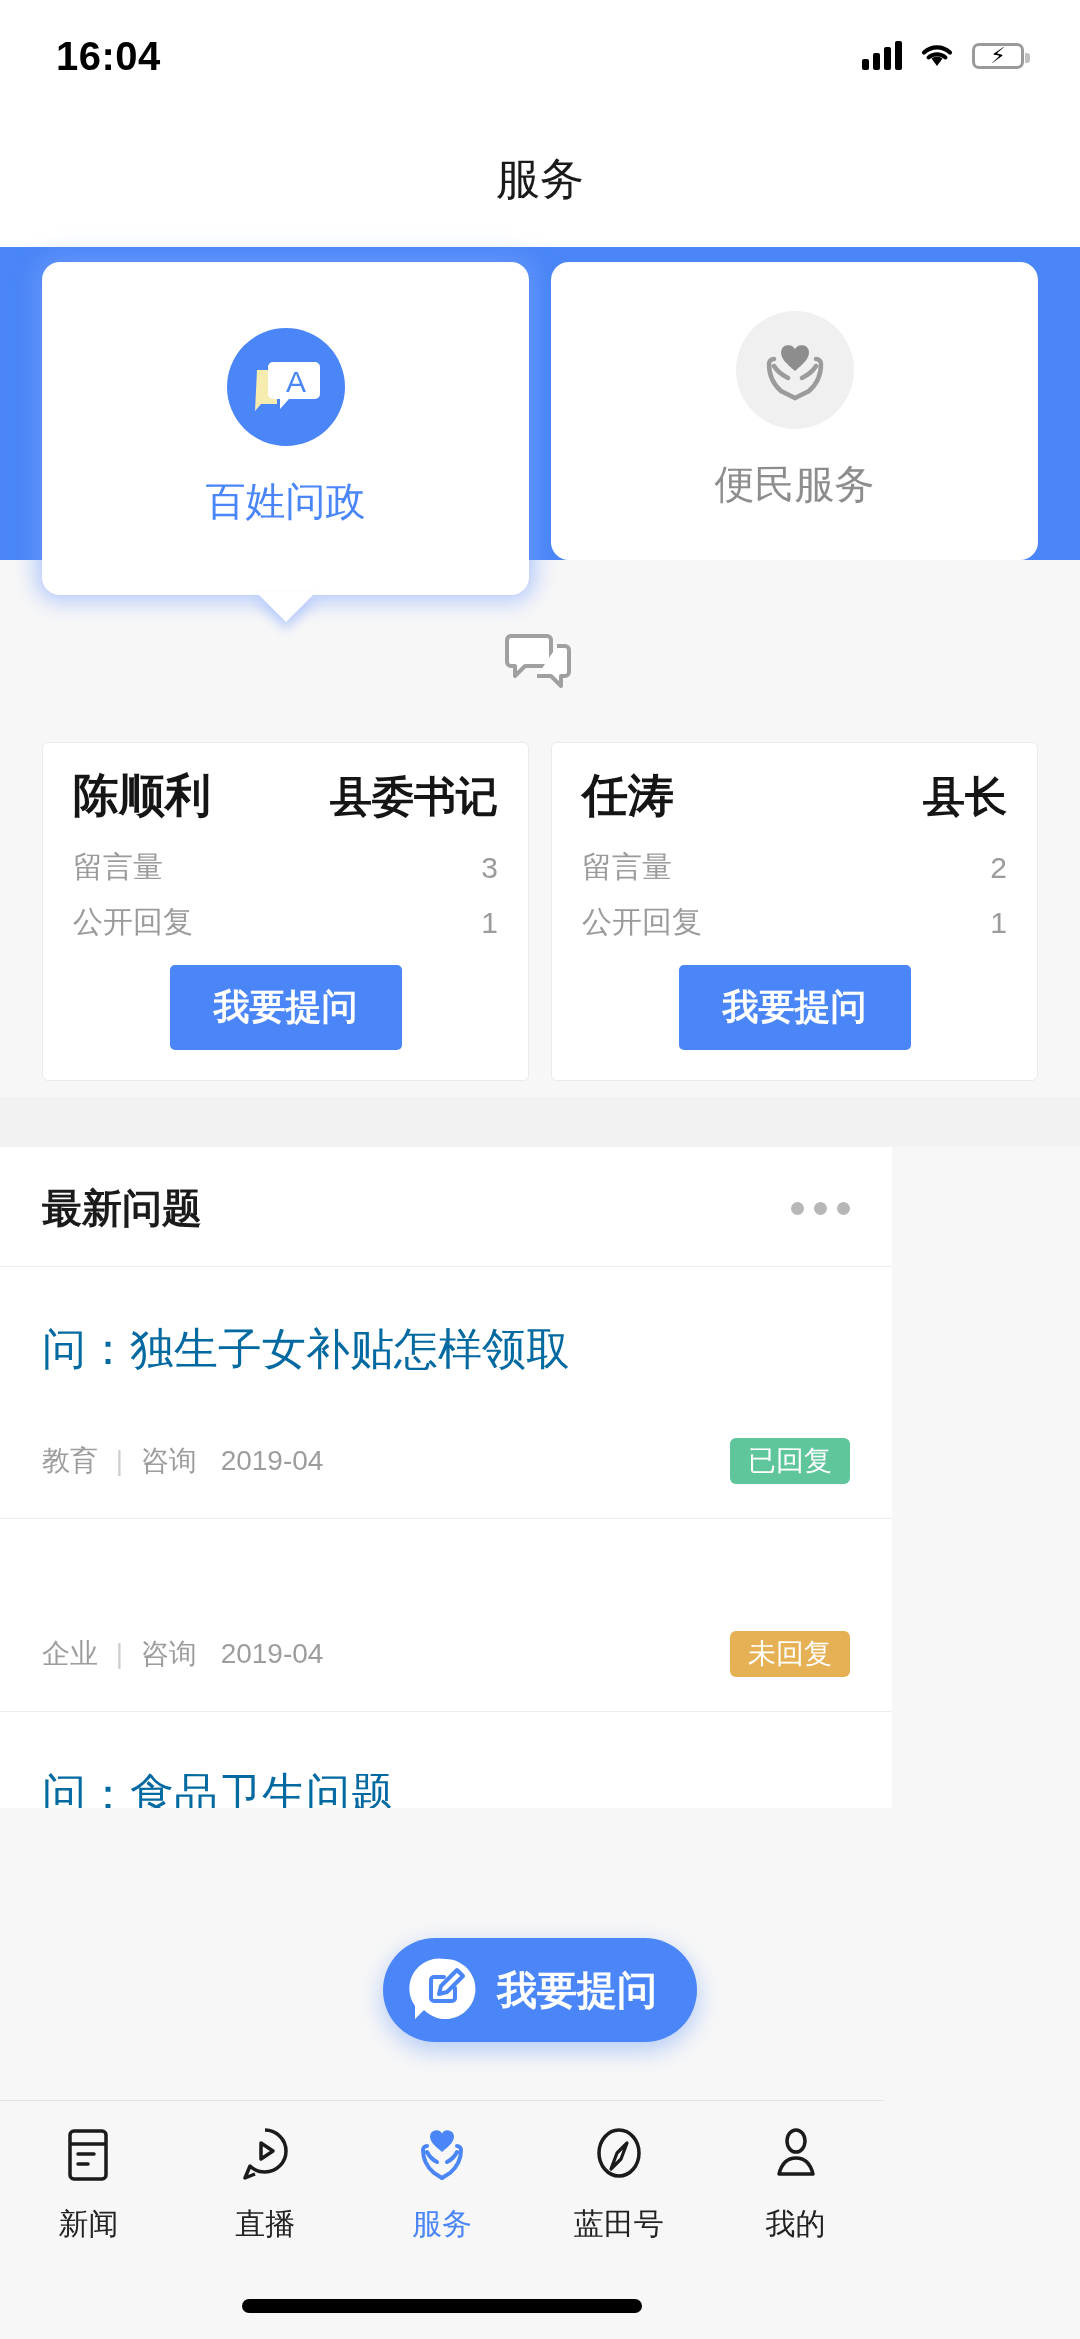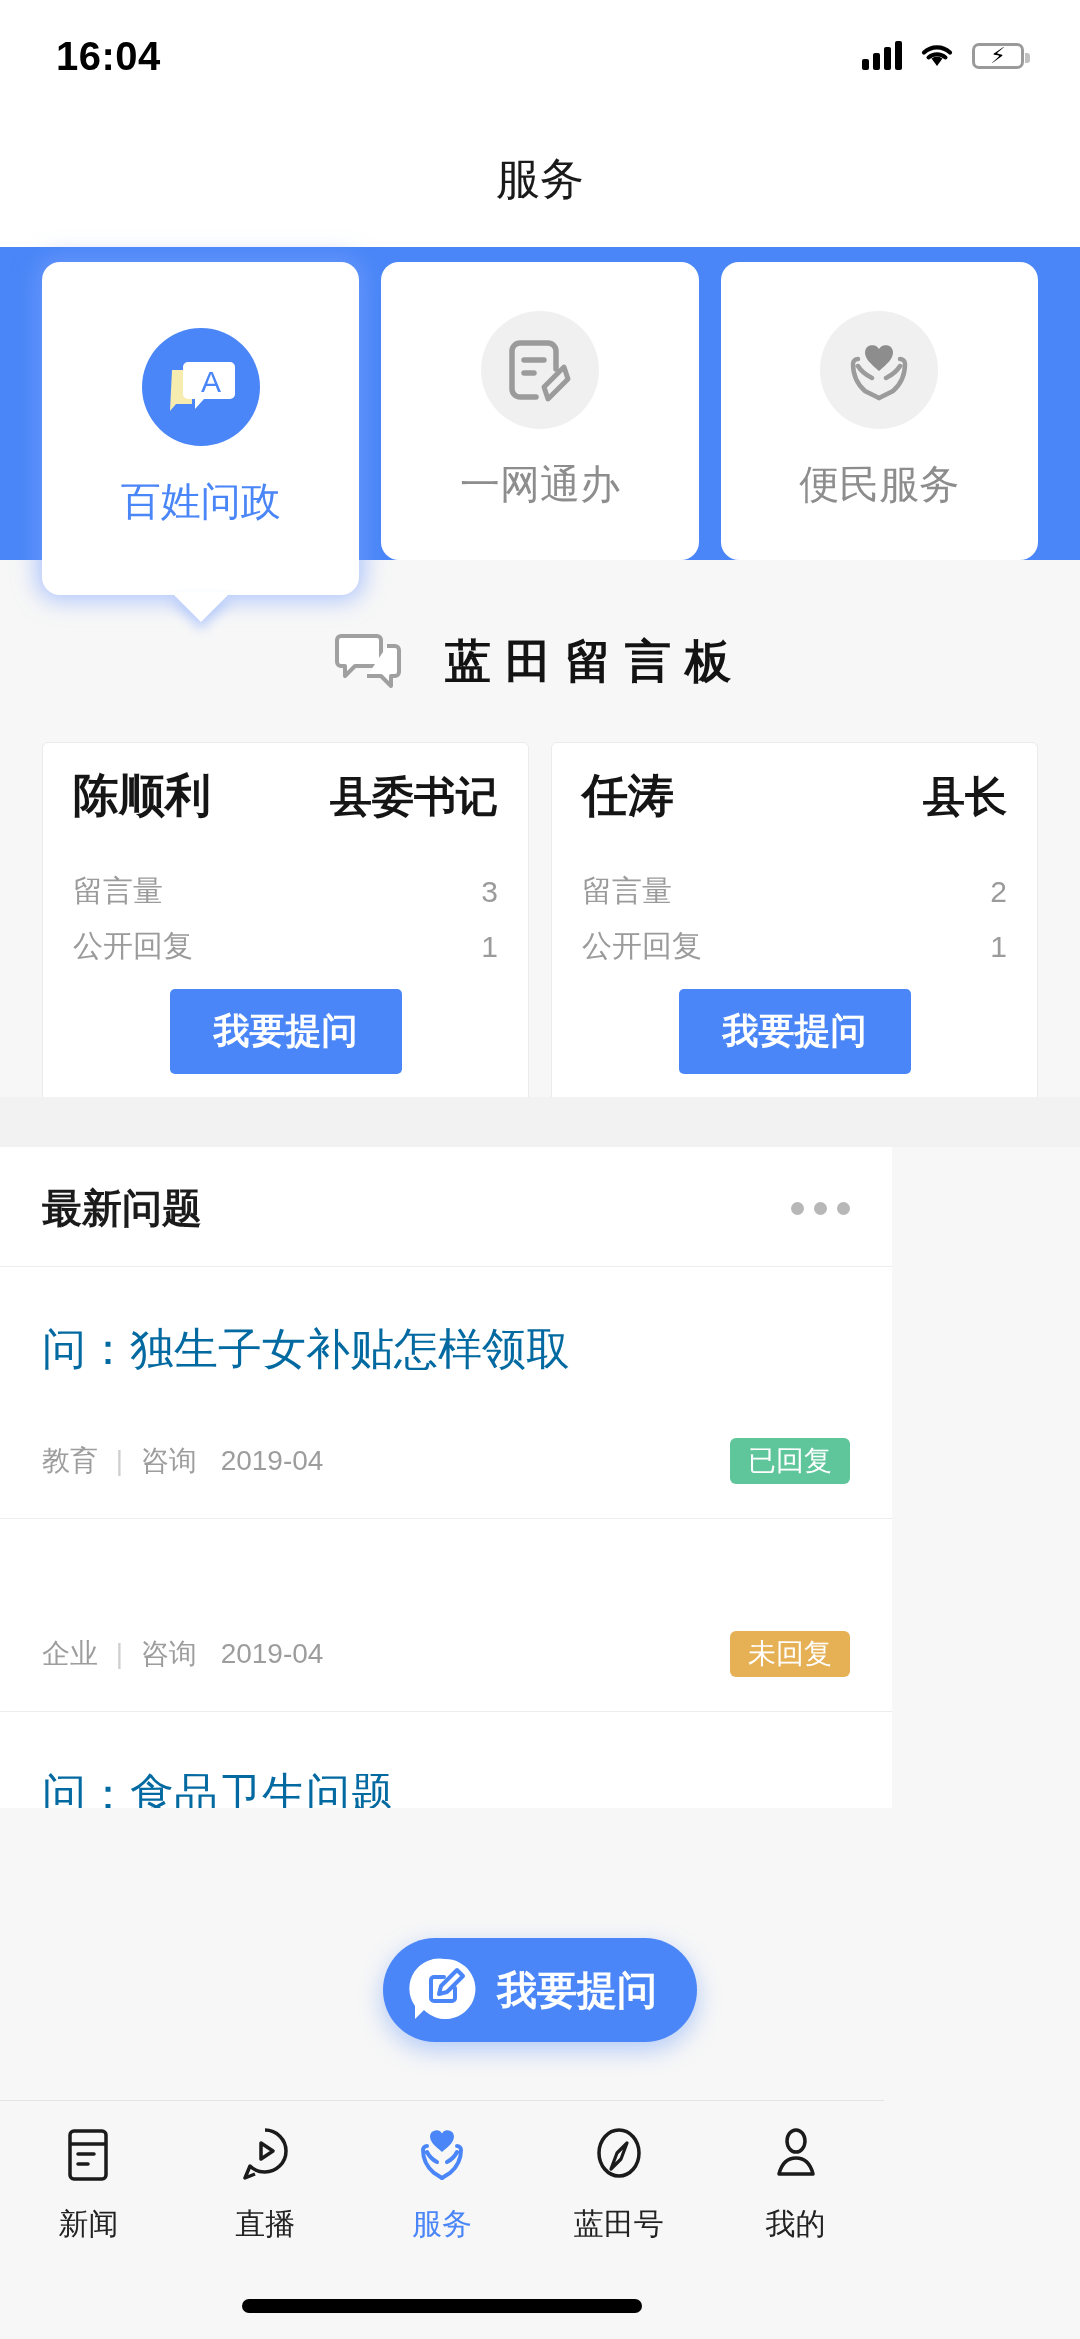--- a/index.html
+++ b/index.html
@@ -90,21 +90,21 @@
   .leaders {
     position:absolute; top:742px; left:0; width:1080px;
     display:flex; gap:22px; padding:0 42px;
   }
   .leader-card {
     flex:1; background:#ffffff; border:1px solid #ebebeb; border-radius:6px;
     padding:22px 30px 30px 30px;
   }
   .leader-head {
     display:flex; align-items:baseline; justify-content:space-between;
-    margin-bottom:44px;
+    margin-bottom:20px;
     gap:24px;
   }
   .leader-name { font-size:46px; font-weight:700; color:#151515; }
   .leader-role { font-size:42px; font-weight:700; color:#151515; }
   .leader-stat {
     display:flex; justify-content:space-between; align-items:center;
     margin-bottom:14px;
   }
   .stat-label { font-size:30px; color:#9b9b9b; }
   .stat-value { font-size:30px; color:#9b9b9b; }
@@ -220,52 +220,40 @@
       <span class="tab-icon-wrap blue">
         <svg width="70" height="62" viewBox="0 0 70 62">
           <path d="M6 14 h20 v34 h-16 l-6 7 Z" fill="#f6ecb0"></path>
           <path d="M22 6 h42 a5 5 0 0 1 5 5 v27 a5 5 0 0 1 -5 5 h-26 l-9 10 v-10 h-7 a5 5 0 0 1 -5 -5 v-27 a5 5 0 0 1 5 -5 Z" fill="#ffffff"></path>
           <text x="45" y="36" font-size="30" font-family="Liberation Sans, sans-serif" fill="#4a86f7" text-anchor="middle">A</text>
         </svg>
       </span>
       <span class="tab-label">百姓问政</span>
     </div>
 
-    <div class="tab-card">
-      <span class="tab-icon-wrap grey">
-        <svg width="64" height="70" viewBox="0 0 64 70">
-          <path d="M12 8 h28 a8 8 0 0 1 8 8 v18 M12 8 a8 8 0 0 0 -8 8 v38 a8 8 0 0 0 8 8 h16" stroke="#9b9b9b" stroke-width="5.5" fill="none" stroke-linecap="round"></path>
-          <line x1="16" y1="25" x2="36" y2="25" stroke="#9b9b9b" stroke-width="5.5" stroke-linecap="round"></line>
-          <line x1="16" y1="38" x2="26" y2="38" stroke="#9b9b9b" stroke-width="5.5" stroke-linecap="round"></line>
-          <path d="M56 32 L36 52 L40 64 L60 44 Z" stroke="#9b9b9b" stroke-width="5" fill="none" stroke-linejoin="round"></path>
-        </svg>
-      </span>
-      <span class="tab-label">一网通办</span>
-    </div>
 
     <div class="tab-card">
       <span class="tab-icon-wrap grey">
         <svg width="66" height="62" viewBox="0 0 66 62">
           <path d="M33 32 c-9-8-14-12-14-19 a7.5 7.5 0 0 1 14-3 a7.5 7.5 0 0 1 14 3 c0 7-5 11-14 19 Z" fill="#8d8d8d"></path>
           <path d="M12 20 a5 5 0 0 0 -5 5 c0 10 4 20 12 27 l14 7 M12 27 c3 5 8 9 14 12" stroke="#9b9b9b" stroke-width="4.5" fill="none" stroke-linecap="round"></path>
           <path d="M54 20 a5 5 0 0 1 5 5 c0 10 -4 20 -12 27 l-14 7 M54 27 c-3 5 -8 9 -14 12" stroke="#9b9b9b" stroke-width="4.5" fill="none" stroke-linecap="round"></path>
         </svg>
       </span>
       <span class="tab-label">便民服务</span>
     </div>
   </div>
 
   <div class="board-title">
     <span>
       <svg width="70" height="60" viewBox="0 0 70 60">
         <path d="M6 6 h36 a4 4 0 0 1 4 4 v22 a4 4 0 0 1 -4 4 h-22 l-10 10 v-10 h-4 a4 4 0 0 1 -4 -4 v-22 a4 4 0 0 1 4 -4 Z" stroke="#a0a0a0" stroke-width="4" fill="#fff" stroke-linejoin="round"></path>
         <path d="M52 16 h8 a4 4 0 0 1 4 4 v22 a4 4 0 0 1 -4 4 h-4 v10 l-10 -10 h-14" stroke="#a0a0a0" stroke-width="4" fill="#fff" stroke-linejoin="round"></path>
       </svg>
     </span>
-    <span class="txt">蓝田留言板</span>
   </div>
 
   <div class="leaders">
 
     <div class="leader-card">
       <div class="leader-head">
         <span class="leader-name">陈顺利</span>
         <span class="leader-role">县委书记</span>
       </div>
       <div class="leader-stat">

